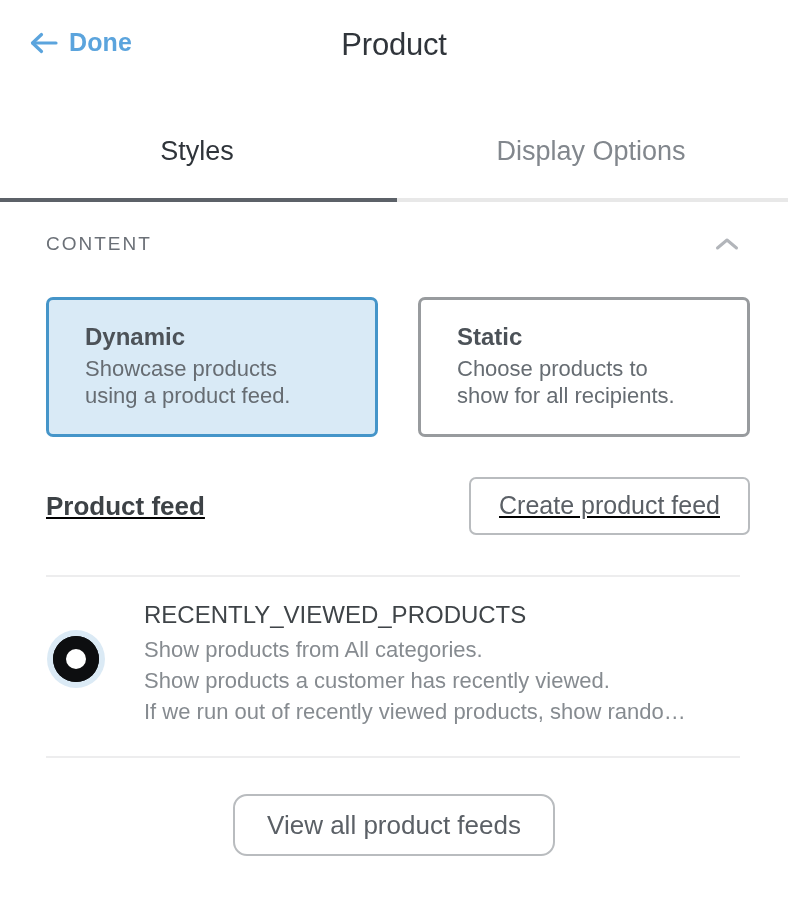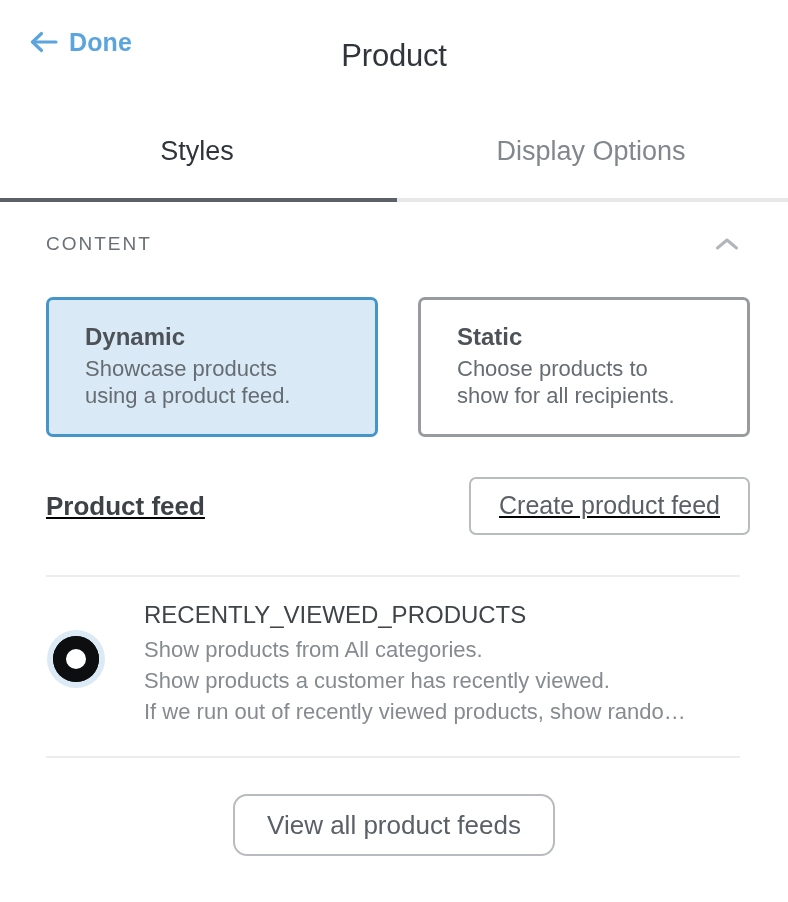--- a/index.html
+++ b/index.html
@@ -20,21 +20,21 @@
   .header {
     position: relative;
     height: 104px;
     background: #ffffff;
   }
   .back-link {
     position: absolute;
     left: 30px;
     top: 30px;
     display: flex;
-    align-items: flex-start;
+    align-items: flex-end;
     gap: 11px;
     cursor: pointer;
     user-select: none;
   }
   .back-arrow {
     display: block;
     width: 28px;
     height: 24px;
     flex: none;
   }
@@ -48,21 +48,20 @@
   .page-title {
     position: absolute;
     left: 0;
     right: 0;
     top: 28px;
     text-align: center;
     font-size: 31px;
     color: #30353b;
     letter-spacing: -0.2px;
     line-height: 1.1;
-    margin-top: 11px;
   }
 
   
   .tabs {
     position: relative;
     height: 98px;
     background: #ffffff;
   }
   .tabs-row {
     display: flex;

